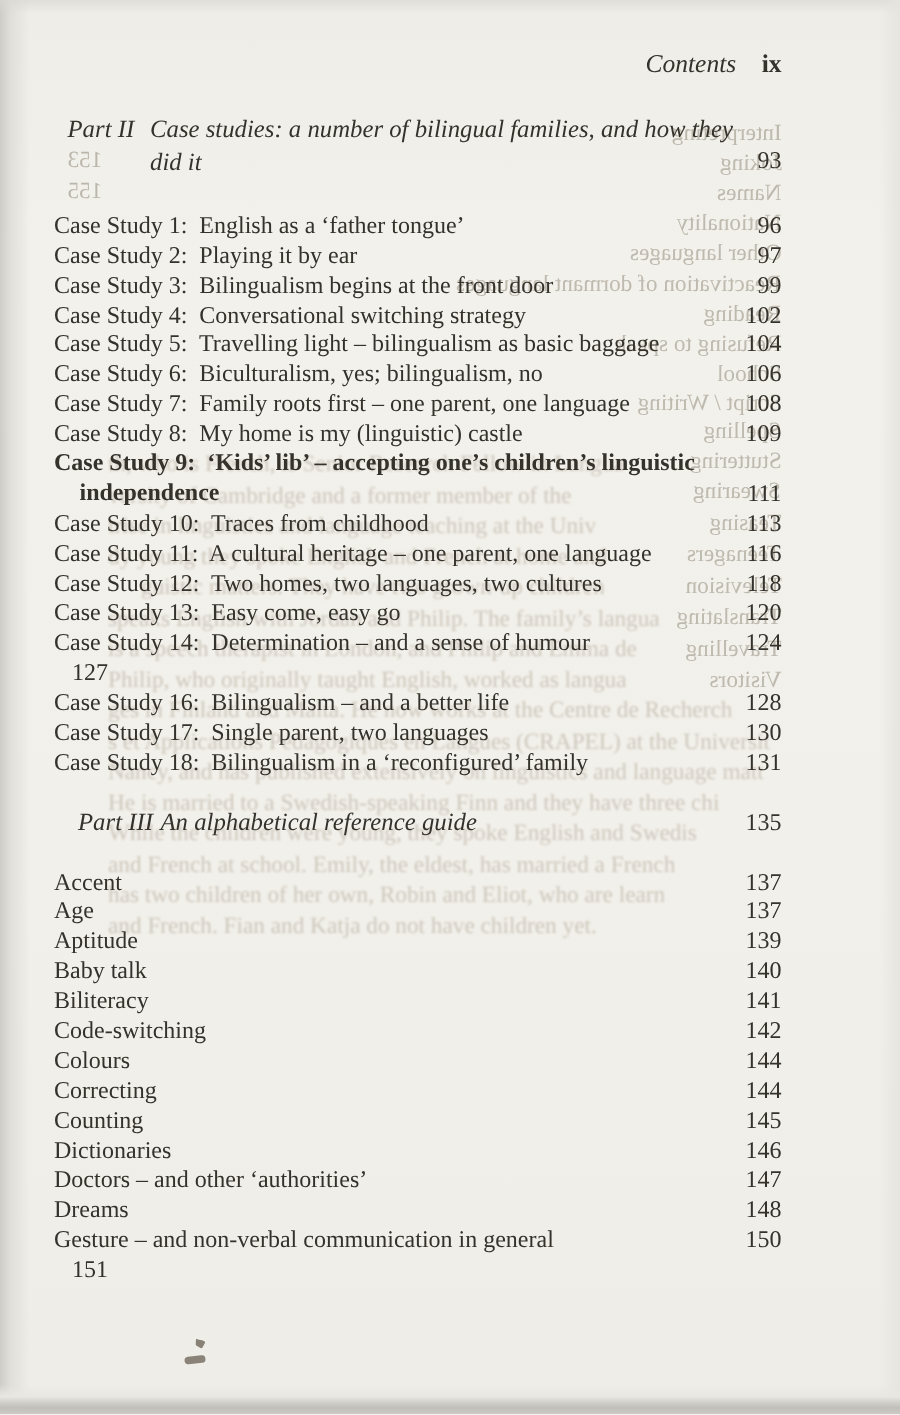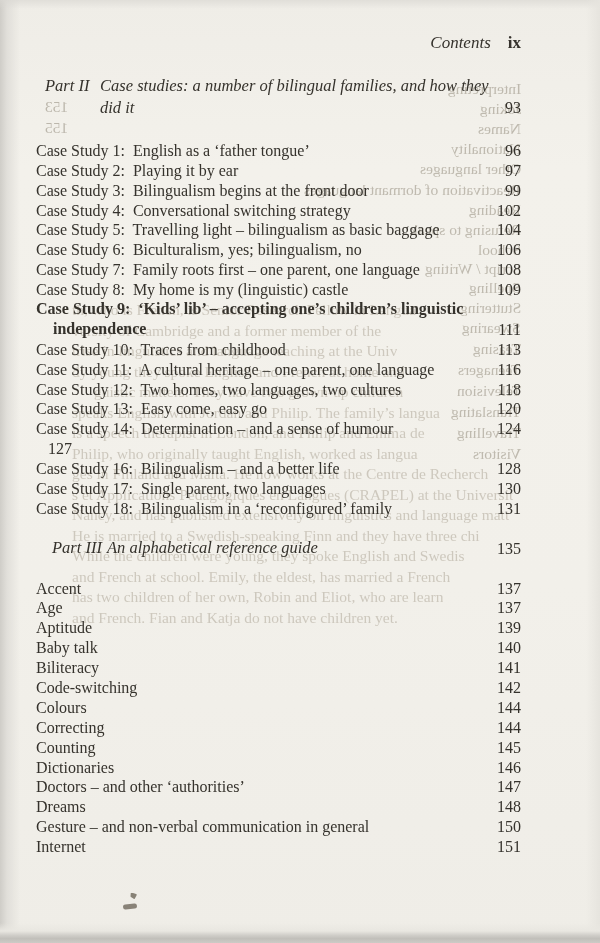--- a/index.html
+++ b/index.html
@@ -239,21 +239,20 @@
   </div>
         <div class="row">
     <span class="row-main">Dreams</span>
     <span class="row-page">148</span>
   </div>
         <div class="row">
     <span class="row-main">Gesture – and non-verbal communication in general</span>
     <span class="row-page">150</span>
   </div>
         <div class="row">
-    <span class="row-main">Internet</span>
     <span class="row-page">151</span>
   </div>
       </div>
 
     <div class="smudge-dot"></div>
     <div class="smudge-dash"></div>
 
     <div class="edge-left"></div>
     <div class="edge-top"></div>
     <div class="edge-right"></div>

